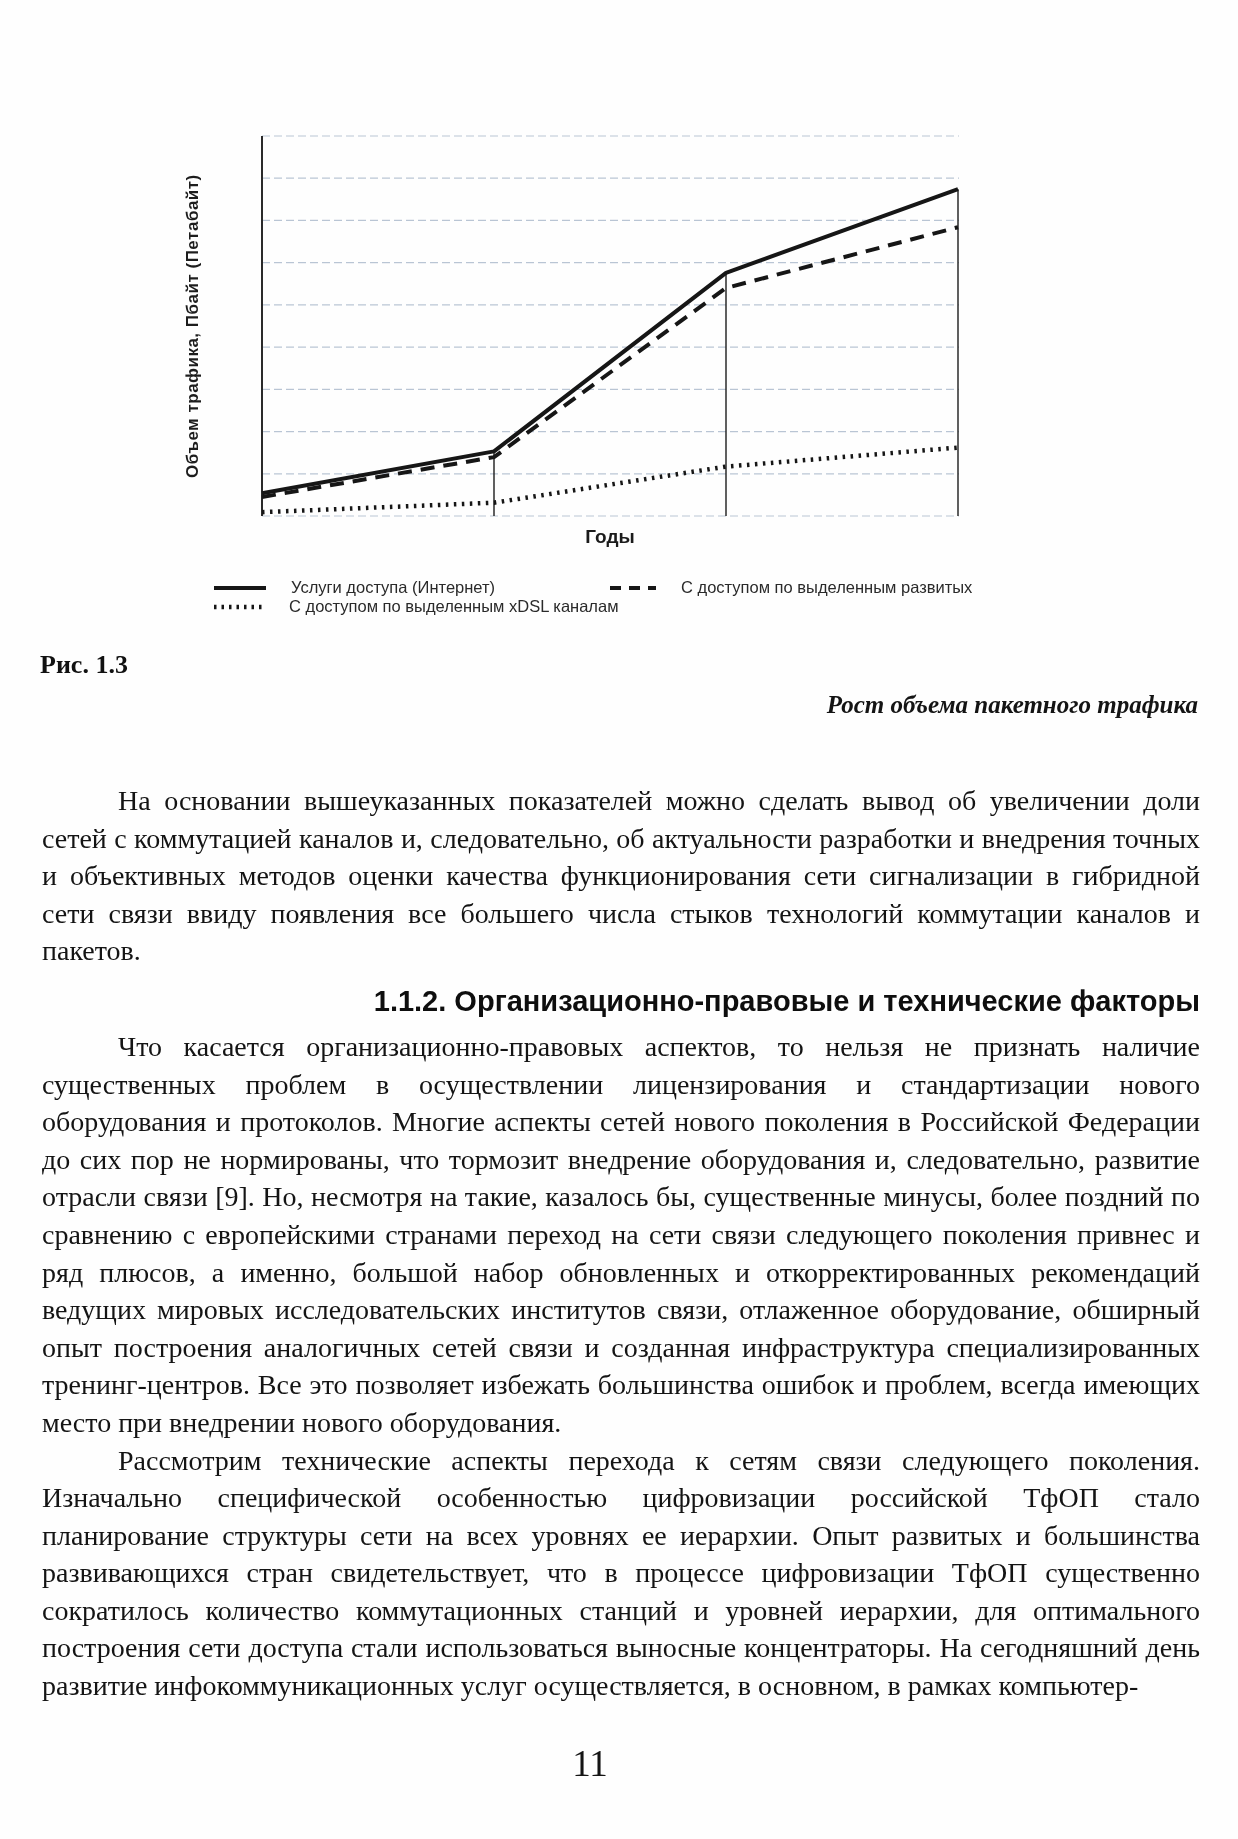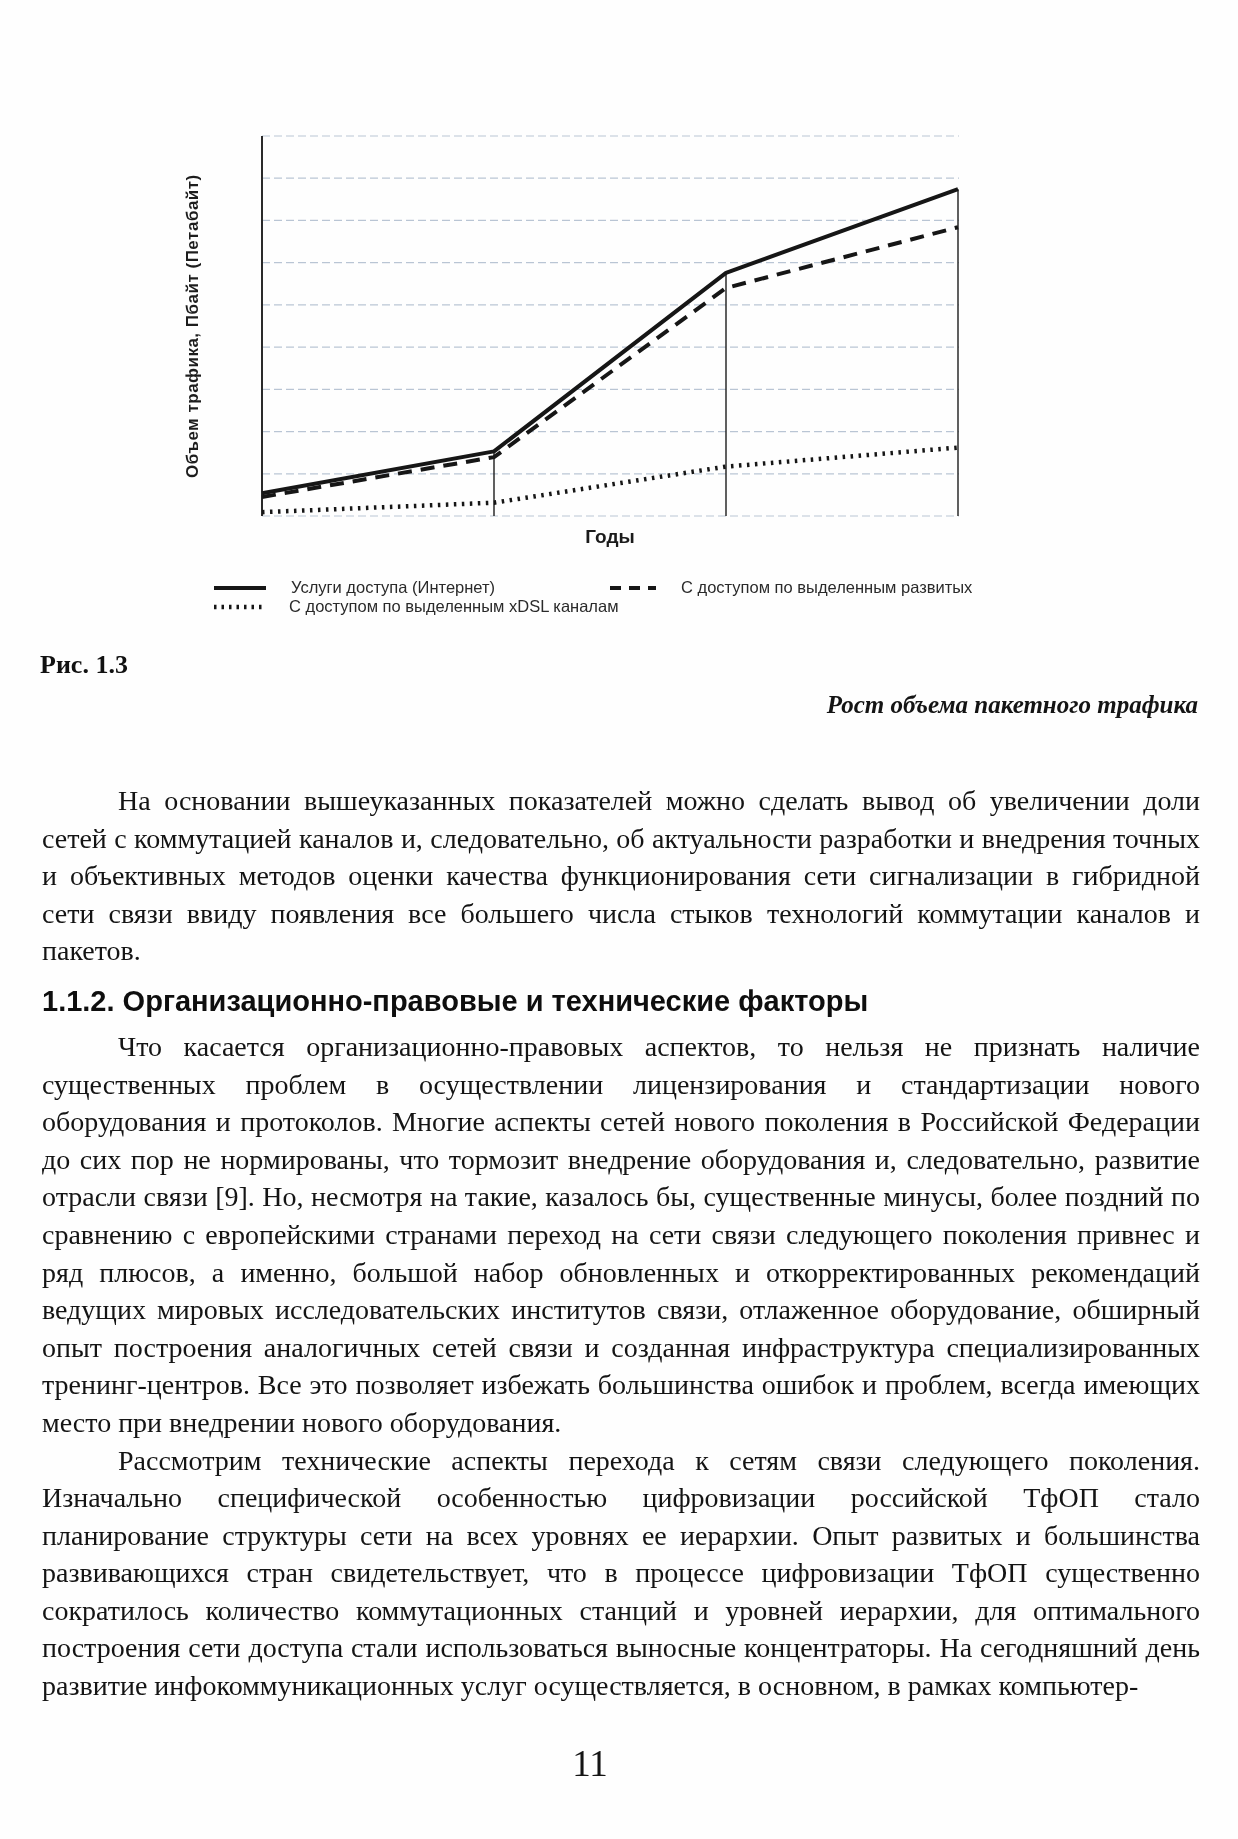--- a/index.html
+++ b/index.html
@@ -55,20 +55,21 @@
     font-size:28px; line-height:37.6px;
     text-align:justify; text-indent:76px;
     color:#141414;
   }
   .section-heading {
     margin:13px 0 9px 0;
     font-family:"Liberation Sans", sans-serif;
     font-weight:bold; font-size:29px; line-height:36px;
     color:#0e0e0e;
     text-indent:0;
+    text-align:right;
   }
   .page-number {
     position:absolute; left:40px; top:1742px; width:1100px;
     text-align:center; font-size:37px; color:#141414;
   }
 </style>
 </head>
 <body>
 
 <div class="page">

